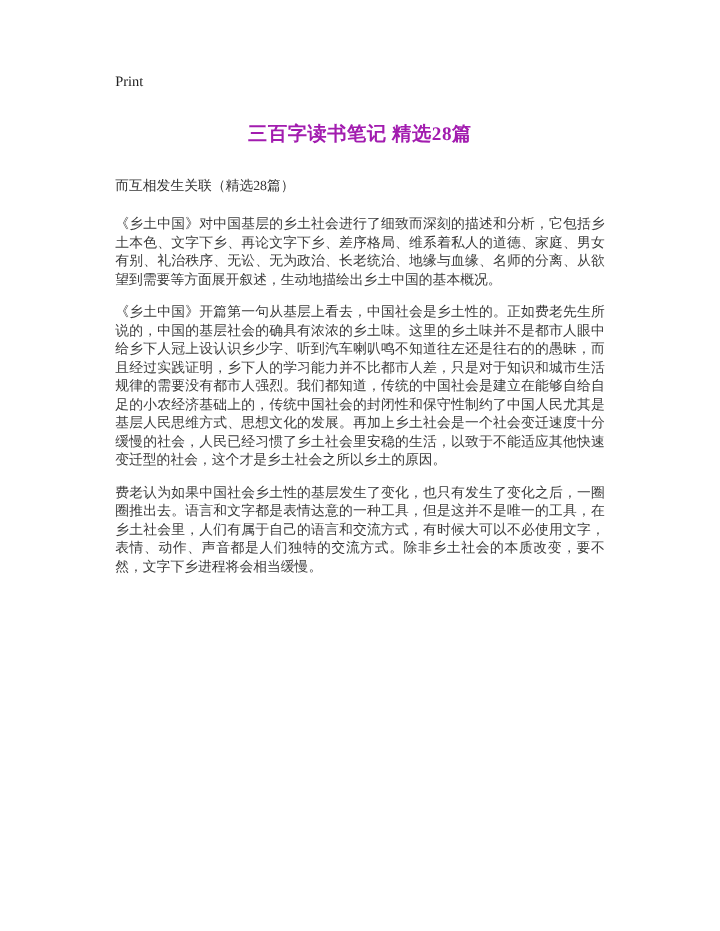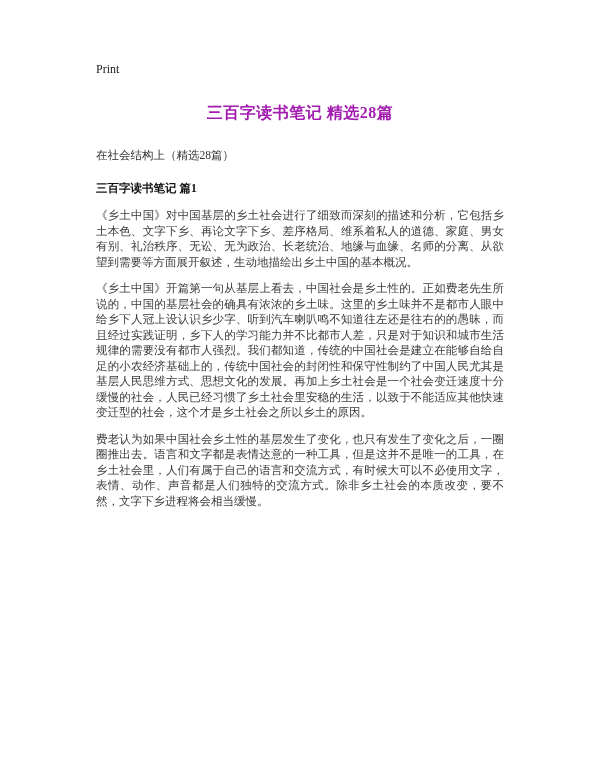--- a/index.html
+++ b/index.html
@@ -54,22 +54,21 @@
   }
 </style>
 </head>
 <body>
 
 <div class="page">
   <span class="print-link">Print</span>
 
   <h1 class="doc-title">三百字读书笔记 精选28篇</h1>
 
-  <div class="doc-subtitle">在社会结构上（精选28篇）</div>
+  <div class="doc-subtitle">而互相发生关联（精选28篇）</div>
 
-  <h2 class="section-heading">三百字读书笔记 篇1</h2>
 
   <div class="paragraphs">
       <p>《乡土中国》对中国基层的乡土社会进行了细致而深刻的描述和分析，它包括乡土本色、文字下乡、再论文字下乡、差序格局、维系着私人的道德、家庭、男女有别、礼治秩序、无讼、无为政治、长老统治、地缘与血缘、名师的分离、从欲望到需要等方面展开叙述，生动地描绘出乡土中国的基本概况。</p>
       <p>《乡土中国》开篇第一句从基层上看去，中国社会是乡土性的。正如费老先生所说的，中国的基层社会的确具有浓浓的乡土味。这里的乡土味并不是都市人眼中给乡下人冠上设认识乡少字、听到汽车喇叭鸣不知道往左还是往右的的愚昧，而且经过实践证明，乡下人的学习能力并不比都市人差，只是对于知识和城市生活规律的需要没有都市人强烈。我们都知道，传统的中国社会是建立在能够自给自足的小农经济基础上的，传统中国社会的封闭性和保守性制约了中国人民尤其是基层人民思维方式、思想文化的发展。再加上乡土社会是一个社会变迁速度十分缓慢的社会，人民已经习惯了乡土社会里安稳的生活，以致于不能适应其他快速变迁型的社会，这个才是乡土社会之所以乡土的原因。</p>
       <p>费老认为如果中国社会乡土性的基层发生了变化，也只有发生了变化之后，一圈圈推出去。语言和文字都是表情达意的一种工具，但是这并不是唯一的工具，在乡土社会里，人们有属于自己的语言和交流方式，有时候大可以不必使用文字，表情、动作、声音都是人们独特的交流方式。除非乡土社会的本质改变，要不然，文字下乡进程将会相当缓慢。</p>
     </div>
 </div>
 
 </body></html>

